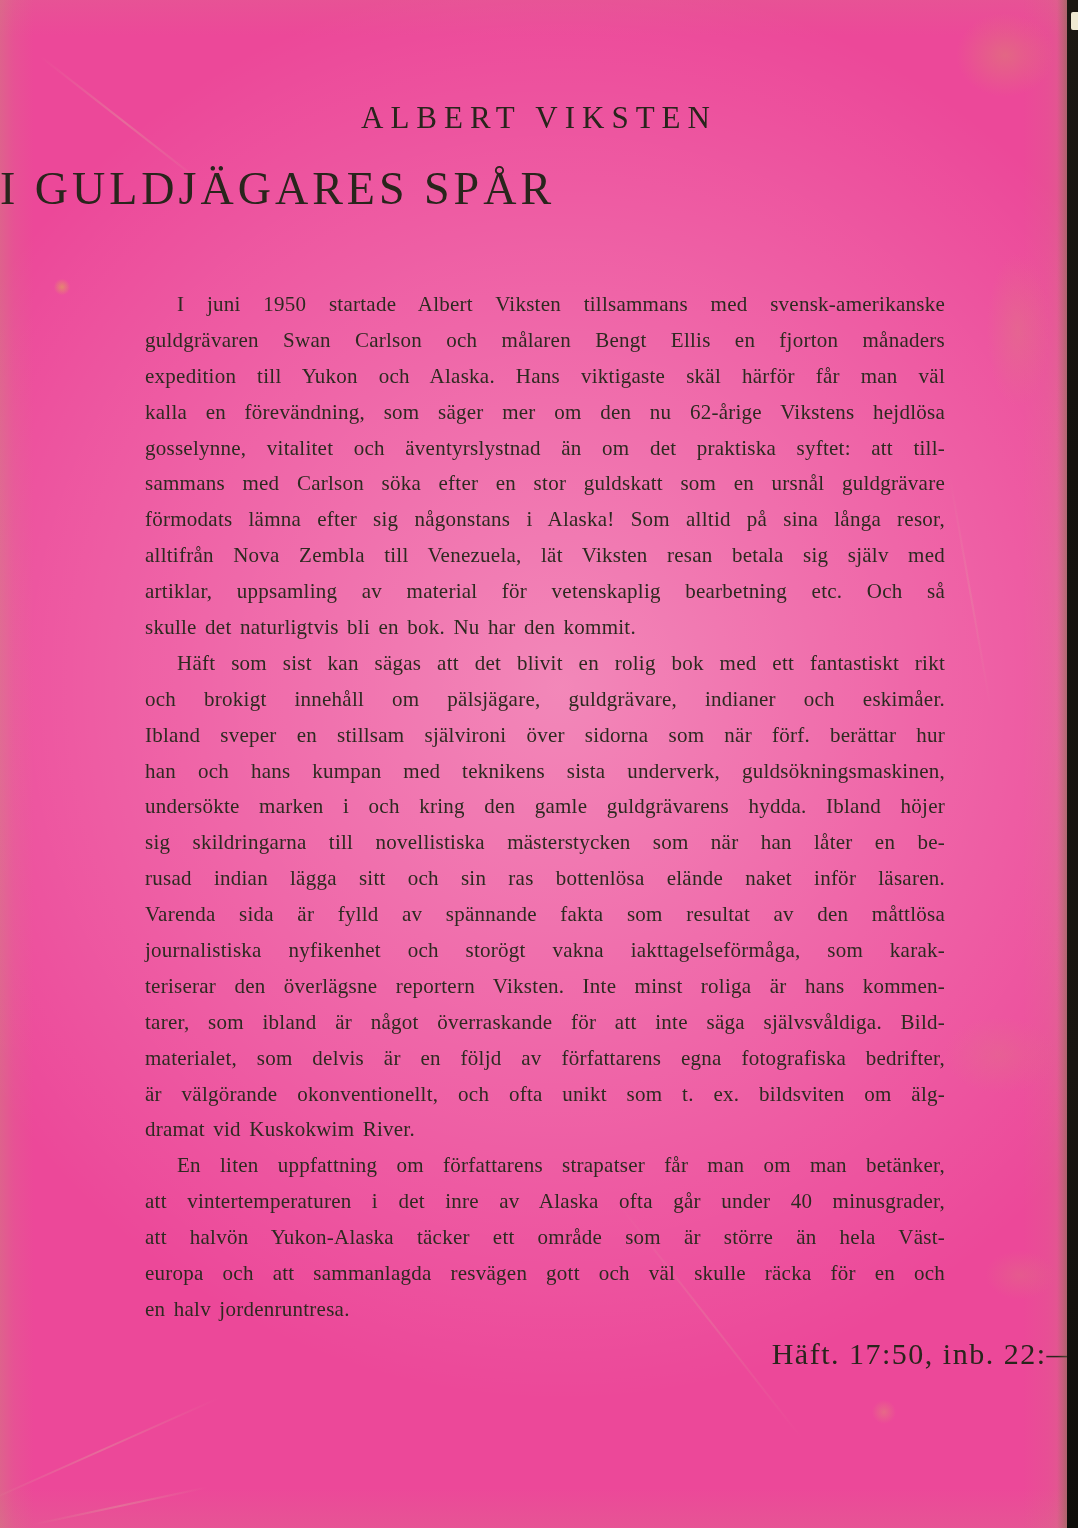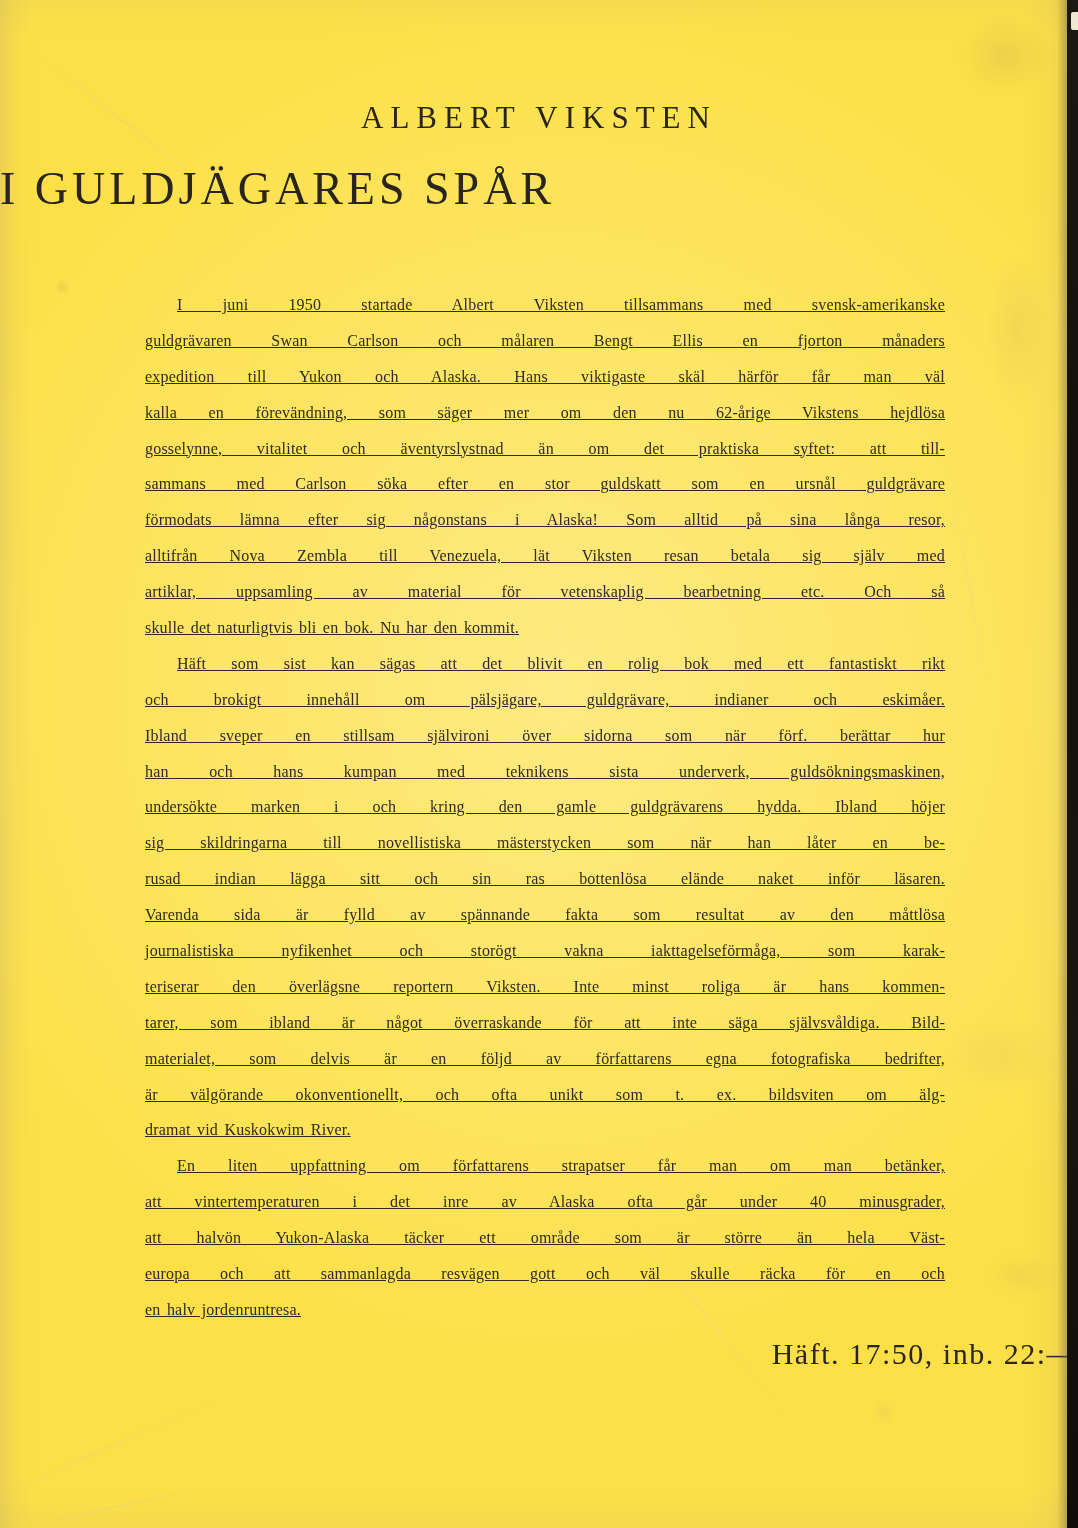--- a/index.html
+++ b/index.html
@@ -5,21 +5,21 @@
   html, body {
     margin: 0;
     padding: 0;
     background: #6b6b6b;
   }
   .page {
     position: relative;
     width: 1078px;
     height: 1528px;
     overflow: hidden;
-    background-color: #fde047;
+    background-color: #ec4899;
     font-family: "Liberation Serif", "DejaVu Serif", serif;
     color: #2e2a21;
   }
   
   .page::before {
     content: "";
     position: absolute;
     inset: 0;
     pointer-events: none;
     background-image:
@@ -102,27 +102,26 @@
 
   .body-text {
     position: absolute;
     top: 287px;
     left: 145px;
     width: 800px;
   }
   .line {
     height: 35.9px;
     line-height: 35.9px;
-    font-size: 16px;
+    font-size: 21px;
     letter-spacing: 0.012em;
     word-spacing: 0.14em;
     text-align: justify;
     text-align-last: justify;
     white-space: nowrap;
-    text-decoration: underline;
   }
   .line.first { text-indent: 32px; }
   .line.last  { text-align: left; text-align-last: left; white-space: normal; }
 
   .price {
     position: absolute;
     top: 1337px;
     left: 0;
     width: 100%;
     text-align: right;

